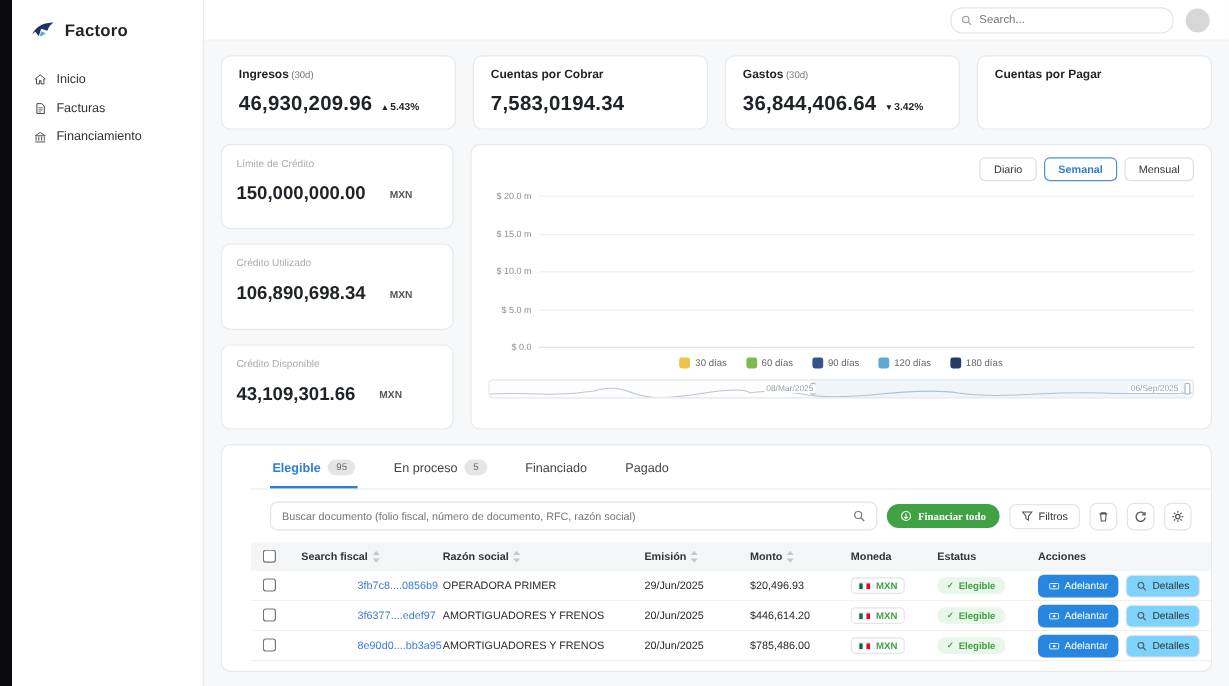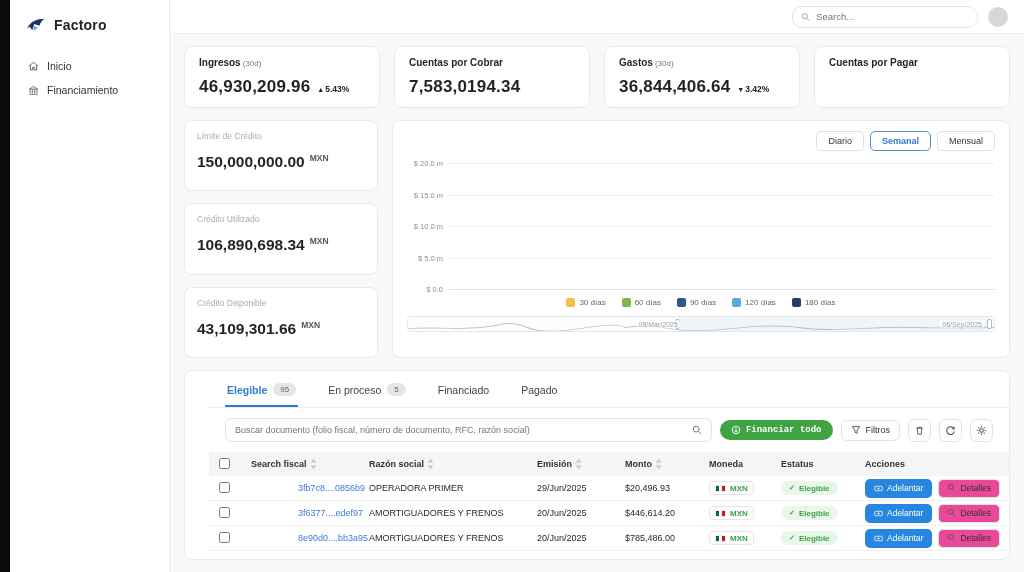--- a/index.html
+++ b/index.html
@@ -25,21 +25,21 @@
   .kpi-label{font-size:10px;font-weight:bold;}
   .kpi-period{font-size:8px;color:#777;font-weight:normal;margin-left:2px;}
   .kpi-value-row{display:flex;align-items:baseline;gap:7px;margin-top:9px;}
   .kpi-value{font-size:17px;font-weight:bold;letter-spacing:.2px;white-space:nowrap;}
   .kpi-delta{font-size:8.5px;font-weight:bold;color:#222;white-space:nowrap;}
   .kpi-delta .arrow{font-size:7px;margin-right:1px;}
   .mid-row{display:grid;grid-template-columns:194px 1fr;gap:14px;height:238px;flex-shrink:0;}
   .credit-col{display:flex;flex-direction:column;gap:12px;}
   .credit-card{padding:10px 12px;flex:1;}
   .credit-label{font-size:8.5px;color:#a7adb4;}
-  .credit-value-row{margin-top:12px;display:flex;align-items:flex-start;gap:5px;flex-wrap:wrap;}
+  .credit-value-row{margin-top:12px;display:flex;align-items:center;gap:20px;flex-wrap:wrap;}
   .credit-value{font-size:15.5px;font-weight:bold;white-space:nowrap;}
   .credit-cur{font-size:8.5px;font-weight:bold;color:#555;}
   .chart-card{padding:10px 14px;display:flex;flex-direction:column;min-width:0;}
   .range-row{display:flex;justify-content:flex-end;gap:6px;}
   .range-btn{font-size:9px;padding:4px 11px;border:1px solid #dcdfe3;background:#fff;border-radius:5px;color:#333;cursor:pointer;font-family:inherit;}
   .range-btn.active{border-color:#4a90d9;color:#2f7cd4;font-weight:bold;}
   .plot-wrap{display:flex;margin-top:12px;}
   .y-axis{width:42px;position:relative;font-size:7.5px;color:#8a8f98;height:126px;flex-shrink:0;}
   .y-axis span{position:absolute;right:6px;transform:translateY(-50%);white-space:nowrap;}
   .plot{position:relative;flex:1;height:126px;min-width:0;}
@@ -57,60 +57,67 @@
   .brush-handle{position:absolute;top:2px;bottom:2px;width:5px;border:1px solid #aeb8c2;background:#fff;border-radius:2px;cursor:ew-resize;}
   .brush-date{position:absolute;top:50%;transform:translateY(-50%);font-size:7px;color:#98a0a8;background:rgba(255,255,255,.85);padding:0 2px;white-space:nowrap;}
   .table-card{flex:1;display:flex;flex-direction:column;min-height:0;overflow:hidden;}
   .tabs{display:flex;gap:28px;padding:0 16px;border-bottom:1px solid #ececec;flex-shrink:0;}
   .tab{display:flex;align-items:center;gap:6px;padding:12px 2px 9px;font-size:10.5px;color:#444;cursor:pointer;border-bottom:2px solid transparent;}
   .tab.active{color:#2f7cd4;font-weight:bold;border-bottom-color:#2f7cd4;}
   .tab-badge{font-size:8px;color:#666;border:1px solid #e3e6ea;background:#e5e5e5;border-radius:8px;padding:1px 6px;font-weight:normal;}
   .table-toolbar{display:flex;align-items:center;gap:8px;padding:10px 16px;flex-shrink:0;}
   .doc-search{flex:1;display:flex;align-items:center;gap:6px;border:1px solid #e1e4e8;border-radius:6px;height:24px;padding:0 9px;background:#fff;}
   .doc-search input{flex:1;border:none;outline:none;font-size:9px;color:#333;font-family:inherit;background:transparent;}
-  .btn-green{display:flex;align-items:center;gap:5px;background:#3fa344;color:#fff;font-size:9px;font-weight:bold;border:none;border-radius:12px;padding:5px 11px;cursor:pointer;font-family:Liberation Mono, monospace;white-space:nowrap;}
+  .btn-green{display:flex;align-items:center;gap:5px;background:#3fa344;color:#fff;font-size:9px;font-weight:bold;border:none;border-radius:12px;padding:5px 11px;cursor:pointer;font-family:Liberation Serif, serif;white-space:nowrap;}
   .btn-ghost{display:flex;align-items:center;gap:5px;background:#fff;border:1px solid #e1e4e8;border-radius:6px;font-size:9px;color:#333;padding:4.5px 9px;cursor:pointer;font-family:inherit;}
   .icon-btn{width:23px;height:23px;display:flex;align-items:center;justify-content:center;border:1px solid #e1e4e8;border-radius:6px;background:#fff;cursor:pointer;flex-shrink:0;}
   .thead,.trow{display:grid;grid-template-columns:32px 118px 168px 88px 84px 72px 84px 1fr;align-items:center;padding:0 12px 0 10px;}
   .thead{background:#f4f5f7;height:24px;font-size:9px;font-weight:bold;color:#333;flex-shrink:0;}
   .trow{height:25px;border-bottom:1px solid #f0f0f0;font-size:9px;background:#fff;flex-shrink:0;}
   .th{display:flex;align-items:center;gap:3px;}
   .sort{display:inline-flex;cursor:pointer;}
   input[type=checkbox]{width:11px;height:11px;cursor:pointer;}
   .folio{color:#3d7bdb;cursor:pointer;white-space:nowrap;overflow:hidden;text-overflow:ellipsis;margin-left:47px;}
   .razon{white-space:nowrap;overflow:hidden;text-overflow:ellipsis;padding-right:6px;}
   .badge-mxn{display:inline-flex;align-items:center;gap:4px;border:1px solid #e1e4e8;border-radius:4px;padding:1.5px 5px;font-size:8px;color:#3fa344;font-weight:bold;background:#fff;}
   .flag{width:11px;height:7px;border-radius:1px;overflow:hidden;display:inline-flex;border:.5px solid #eee;}
   .flag i{flex:1;display:block;}
   .flag .g{background:#006847;}.flag .w{background:#fff;}.flag .r{background:#ce1126;}
   .badge-status{display:inline-flex;align-items:center;gap:4px;background:#e9f6ea;color:#3fa344;font-size:8px;font-weight:bold;border-radius:9px;padding:2.5px 8px;}
   .badge-status .check{font-size:7px;}
   .actions{display:flex;gap:6px;}
   .btn-blue{display:inline-flex;align-items:center;gap:4px;background:#2787e0;color:#fff;border:none;border-radius:5px;font-size:8.5px;padding:4px 9px;cursor:pointer;font-family:inherit;white-space:nowrap;}
-  .btn-detail{display:inline-flex;align-items:flex-start;gap:4px;background:#ec4899;border:1px solid #e1e4e8;border-radius:5px;font-size:8.5px;color:#333;padding:3.5px 8px;cursor:pointer;font-family:inherit;white-space:nowrap;}
+  .btn-detail{display:inline-flex;align-items:flex-end;gap:4px;background:#7dd3fc;border:1px solid #e1e4e8;border-radius:5px;font-size:8.5px;color:#333;padding:3.5px 8px;cursor:pointer;font-family:inherit;white-space:nowrap;}
 </style>
 </head>
 <body>
 
 <div class="app">
   <div class="rail"></div>
 
   <div class="sidebar">
     <div class="logo-row">
       <svg viewBox="0 0 32 32">
         <path fill="#1d3461" d="M4 21c6-10 14-14 26-14-4 2.5-6 5.5-7.5 10L15 14.5l-3 9-4-5.5L4 21z"></path>
         <path fill="#5fa8d3" d="M13 24l2-6.5 5.5 2.5c-2.7 2.2-5 3.4-7.5 4z"></path>
       </svg>
       <span class="logo-name">Factoro</span>
     </div>
     <div class="menu-item">
       <svg viewBox="0 0 16 16">
           <path d="M8 2l6 5h-1.5v6h-3.5v-4h-2v4H3.5V7H2z" fill="none" stroke="#444" stroke-width="1.2"></path>
         </svg>
       <span>Inicio</span>
+    </div>
+    <div class="menu-item">
+      <svg viewBox="0 0 16 16">
+          <path d="M4 2h6l3 3v9H4z" fill="none" stroke="#444" stroke-width="1.2"></path>
+          <path d="M6 7h5M6 9.5h5M6 12h3" stroke="#444" stroke-width="1"></path>
+        </svg>
+      <span>Facturas</span>
     </div>
     <div class="menu-item">
       <svg viewBox="0 0 16 16">
           <path d="M2 6l6-4 6 4H2zM3 7v5M6.3 7v5M9.7 7v5M13 7v5M2 13.5h12" fill="none" stroke="#444" stroke-width="1.1"></path>
         </svg>
       <span>Financiamiento</span>
     </div>
   </div>
 
   <div class="main">

